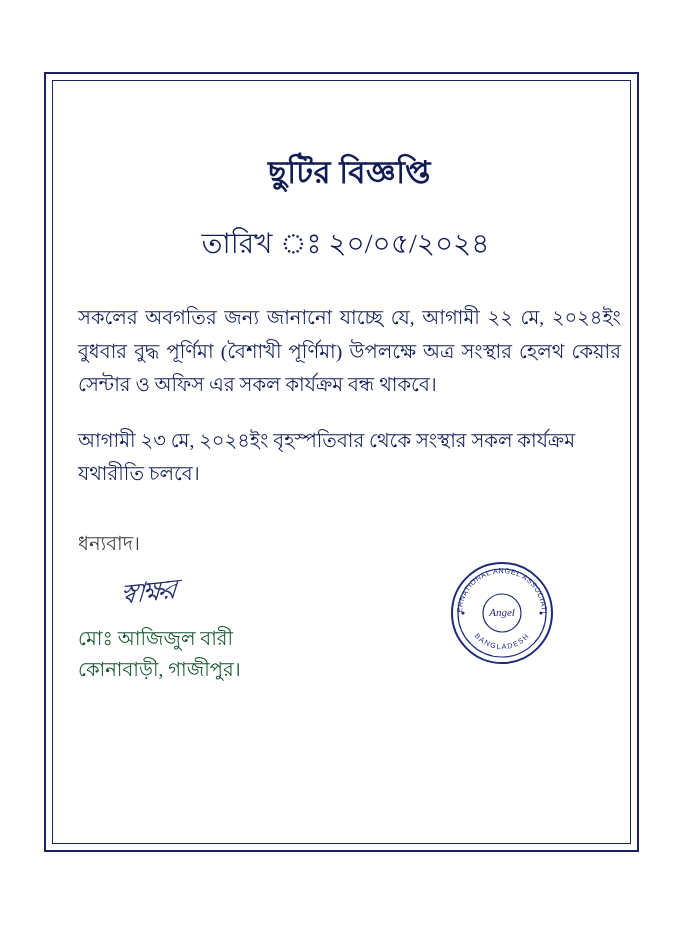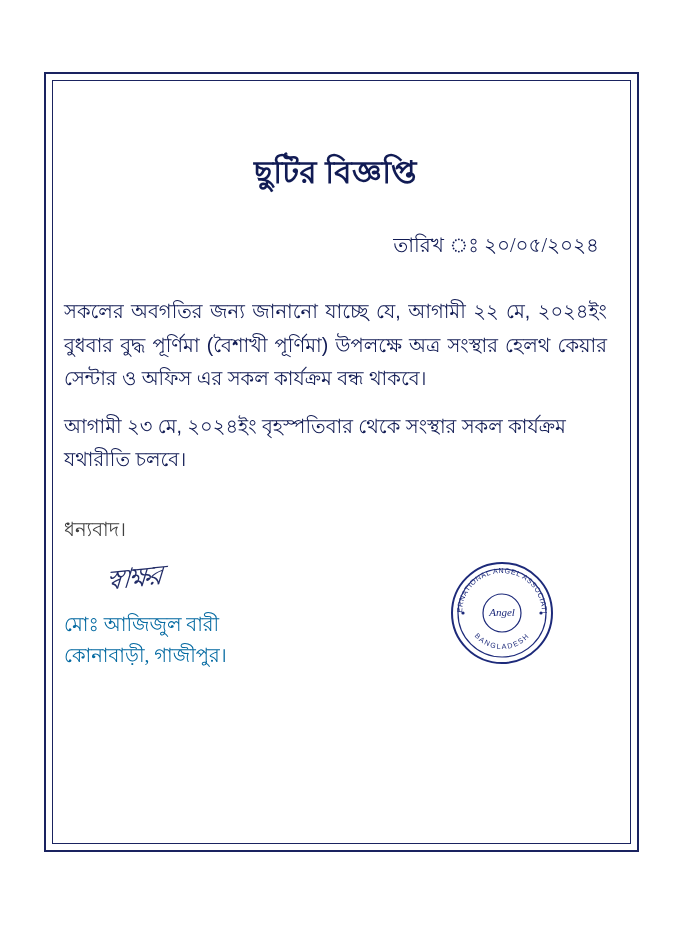--- a/index.html
+++ b/index.html
@@ -37,60 +37,60 @@
     left: 52px;
     top: 80px;
     width: 579px;
     height: 764px;
     border: 1px solid #1a2360;
     box-sizing: border-box;
   }
 
   .content {
     position: absolute;
-    left: 60px;
+    left: 74px;
     top: 100px;
     width: 551px;
     height: 724px;
     box-sizing: border-box;
     padding: 0 4px;
   }
 
   .doc-title {
     text-align: center;
     font-size: 31px;
     font-weight: bold;
     letter-spacing: 0.5px;
     margin-top: 48px;
     color: #111b54;
     font-family: "Liberation Serif", serif;
   }
 
   .date-line {
-    text-align: right;
-    font-size: 20px;
-    margin-top: 30px;
+    text-align: center;
+    font-size: 28px;
+    margin-top: 22px;
     padding-right: 8px;
     color: #111b54;
     font-family: "Liberation Serif", serif;
   }
 
   .para {
     font-size: 19.5px;
     line-height: 1.72;
     text-align: justify;
     text-justify: inter-word;
     color: #111b54;
-    font-family: Liberation Sans, sans-serif;
+    font-family: Liberation Serif, serif;
   }
   .para-1 {
     margin-top: 32px;
   }
   .para-2 {
-    margin-top: 14px;
+    margin-top: 22px;
     text-align: left;
   }
 
   .thanks {
     font-size: 19.5px;
     margin-top: 38px;
     color: #404040;
     font-family: "Liberation Serif", serif;
   }
 
@@ -108,21 +108,21 @@
     font-style: italic;
     color: #16205e;
     transform: rotate(-6deg) skewX(-10deg);
     letter-spacing: -2px;
     opacity: 0.95;
   }
 
   .signatory {
     font-size: 19.5px;
     line-height: 1.62;
-    color: #0369a1;
+    color: #14532d;
     margin-top: 4px;
     font-family: "Liberation Serif", serif;
   }
 
   
   .seal {
     position: absolute;
     right: 128px;
     top: 560px;
     width: 106px;

